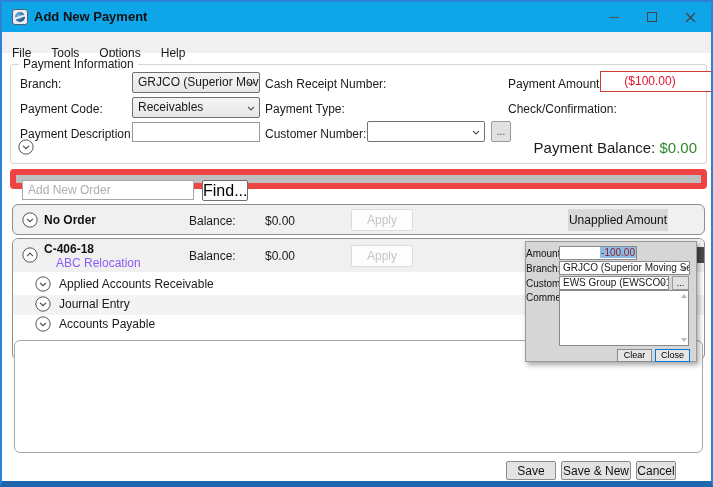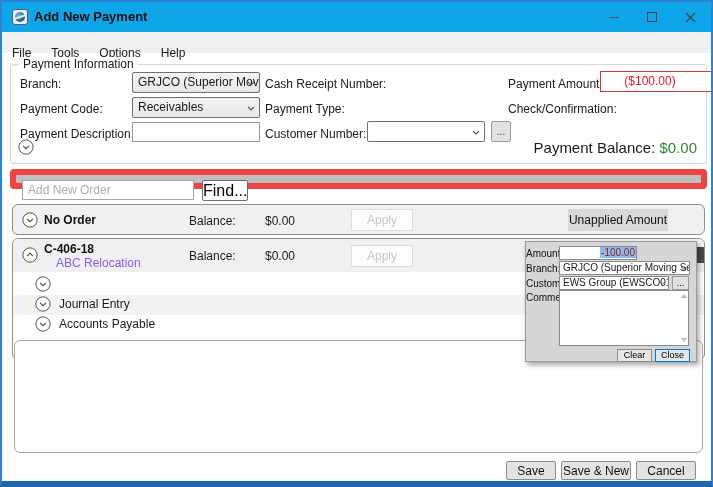--- a/index.html
+++ b/index.html
@@ -77,21 +77,21 @@
   .p-scroll-up, .p-scroll-dn { position:absolute; right:1px; width:0; height:0; border-left:3px solid transparent; border-right:3px solid transparent; }
   .p-scroll-up { top:3px; border-bottom:4px solid #b9b9b9; }
   .p-scroll-dn { bottom:3px; border-top:4px solid #b9b9b9; }
   .p-btn { position:absolute; top:107px; width:35px; height:13px; background:#e6e6e6; border:1px solid #8a8a8a; font-size:9px; line-height:11px; text-align:center; }
   .p-clear { left:91px; }
   .p-close { left:129px; border:1px solid #0078d7; }
   
   .footer-btn { position:absolute; top:459px; height:19px; background:#e3e3e3; border:1px solid #8c8c8c; border-radius:2px; font-size:12px; color:#111; }
   .btn-save { left:504px; width:50px; }
   .btn-savenew { left:559px; width:70px; }
-  .btn-cancel { left:634px; width:60px; }
+  .btn-cancel { left:634px; width:40px; }
   button { font-family:"Liberation Sans", sans-serif; cursor:default; }
   svg { display:block; }
 </style>
 </head>
 <body>
 
 <div class="window">
 
   <div class="titlebar">
     <div class="app-icon"></div>
@@ -199,20 +199,21 @@
       <span class="bal-label" style="top:10px;">Balance:</span>
       <span class="bal-value" style="top:10px;">$0.00</span>
       <button class="apply-btn" style="top:6px;" disabled="">Apply</button>
       <div class="hidden-frag"></div>
     </div>
     <div class="section-row" style="top:36px;">
       <svg class="cicon" style="left:22px; top:1px;" width="17" height="17" viewBox="0 0 17 17">
         <circle cx="8.5" cy="8.5" r="7.6" fill="#fff" stroke="#4a4a4a" stroke-width="1"></circle>
         <polyline points="5.4,7.2 8.5,10.3 11.6,7.2" fill="none" stroke="#4a4a4a" stroke-width="1.2"></polyline>
       </svg>
+      <span class="slbl">Applied Accounts Receivable</span>
     </div>
     <div class="section-row alt" style="top:56px;">
       <svg class="cicon" style="left:22px; top:1px;" width="17" height="17" viewBox="0 0 17 17">
         <circle cx="8.5" cy="8.5" r="7.6" fill="#fff" stroke="#4a4a4a" stroke-width="1"></circle>
         <polyline points="5.4,7.2 8.5,10.3 11.6,7.2" fill="none" stroke="#4a4a4a" stroke-width="1.2"></polyline>
       </svg>
       <span class="slbl">Journal Entry</span>
     </div>
     <div class="section-row" style="top:76px;">
       <svg class="cicon" style="left:22px; top:1px;" width="17" height="17" viewBox="0 0 17 17">

